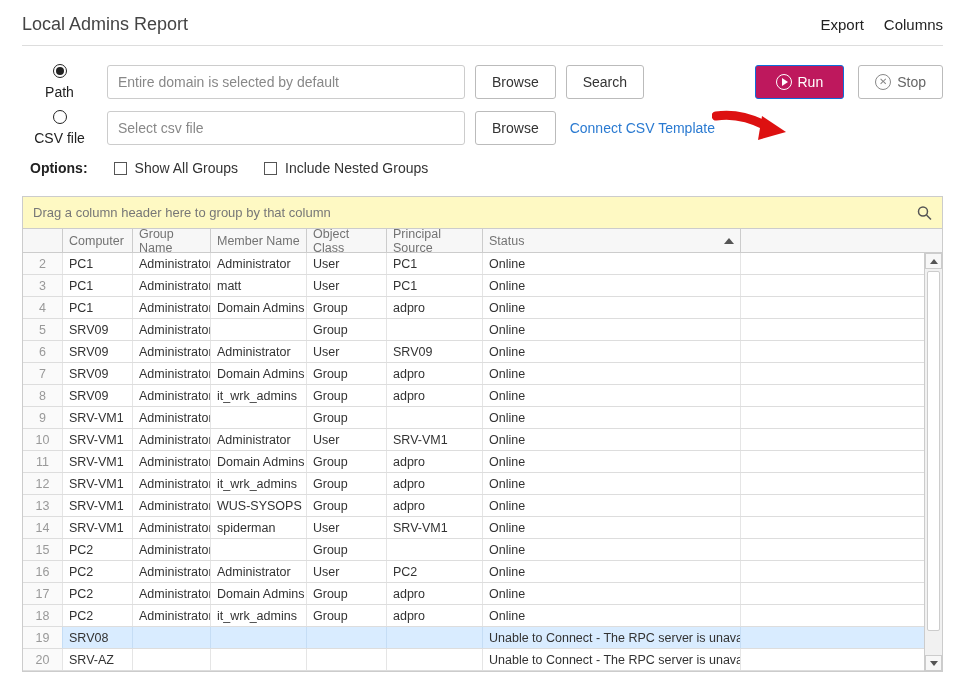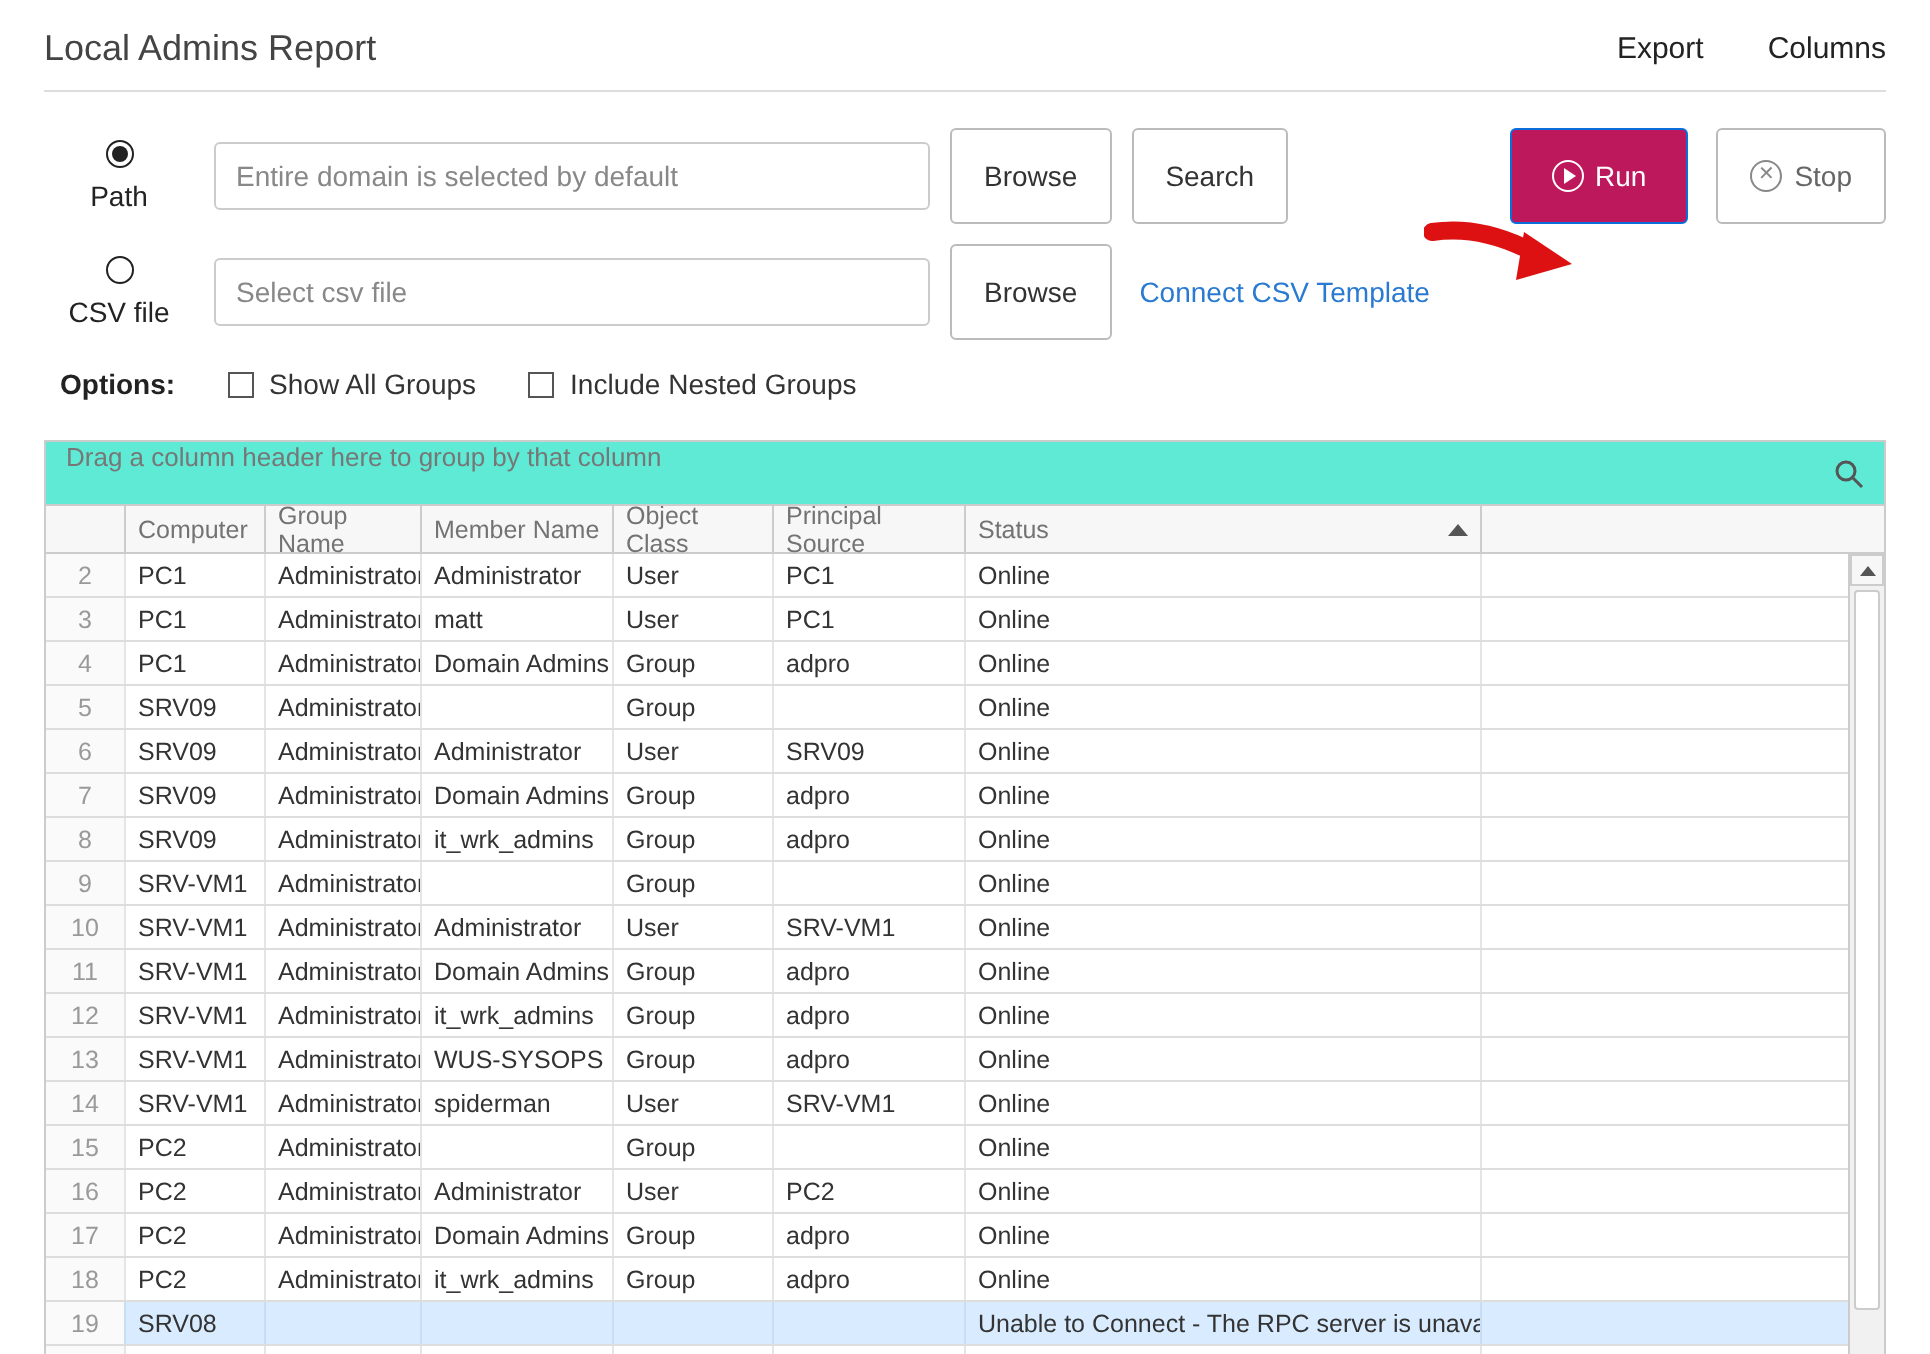--- a/index.html
+++ b/index.html
@@ -15,21 +15,21 @@
   }
   .container { padding: 10px 22px 0 22px; }
   .header {
     display: flex;
     justify-content: space-between;
     align-items: center;
     padding: 4px 0 10px 0;
     border-bottom: 1px solid #ddd;
   }
   .title { font-size: 18px; color: #444; }
-  .header-actions { display: flex; gap: 32px; font-size: 15px; color: #222; }
+  .header-actions { display: flex; gap: 20px; font-size: 15px; color: #222; }
   .header-actions span { cursor: pointer; }
   .form-area { padding: 18px 0 6px 0; }
   .row {
     display: flex;
     align-items: center;
     margin-bottom: 10px;
     gap: 10px;
   }
   .radio-label { display: flex; align-items: center; gap: 6px; width: 75px; font-size: 14px; color:#222;flex-direction:column;}
   .radio-outer {
@@ -45,21 +45,21 @@
     border: 1px solid #ccc;
     border-radius: 3px;
     padding: 0 10px;
     color: #888;
     font-size: 14px;
     display: flex;
     align-items: center;
     background: #fff;
   }
   .btn {
-    height: 48px;
+    height: 34px;
     padding: 0 16px;
     border: 1px solid #bbb;
     border-radius: 3px;
     background: #fff;
     font-size: 14px;
     color: #333;
     display: inline-flex;
     align-items: center;
     justify-content: center;
     cursor: pointer;
@@ -83,23 +83,24 @@
     left: 690px; top: 60px;
     width: 80px; height: 40px;
     pointer-events:none;
   }
   .grid {
     border: 1px solid #ccc;
     border-top: 1px solid #ccc;
     margin-top: 2px;
   }
   .group-bar {
-    background: #5eead4;
+    background: #fef9c3;
     height: 32px;
     display: flex;
+    align-items: center;
     padding: 0 10px;
     color: #777;
     font-size: 13px;
     border-bottom: 1px solid #ccc;
     position: relative;
   }
   .search-icon {
     position: absolute;
     right: 10px; top: 50%; transform: translateY(-50%);
     color:#666;

